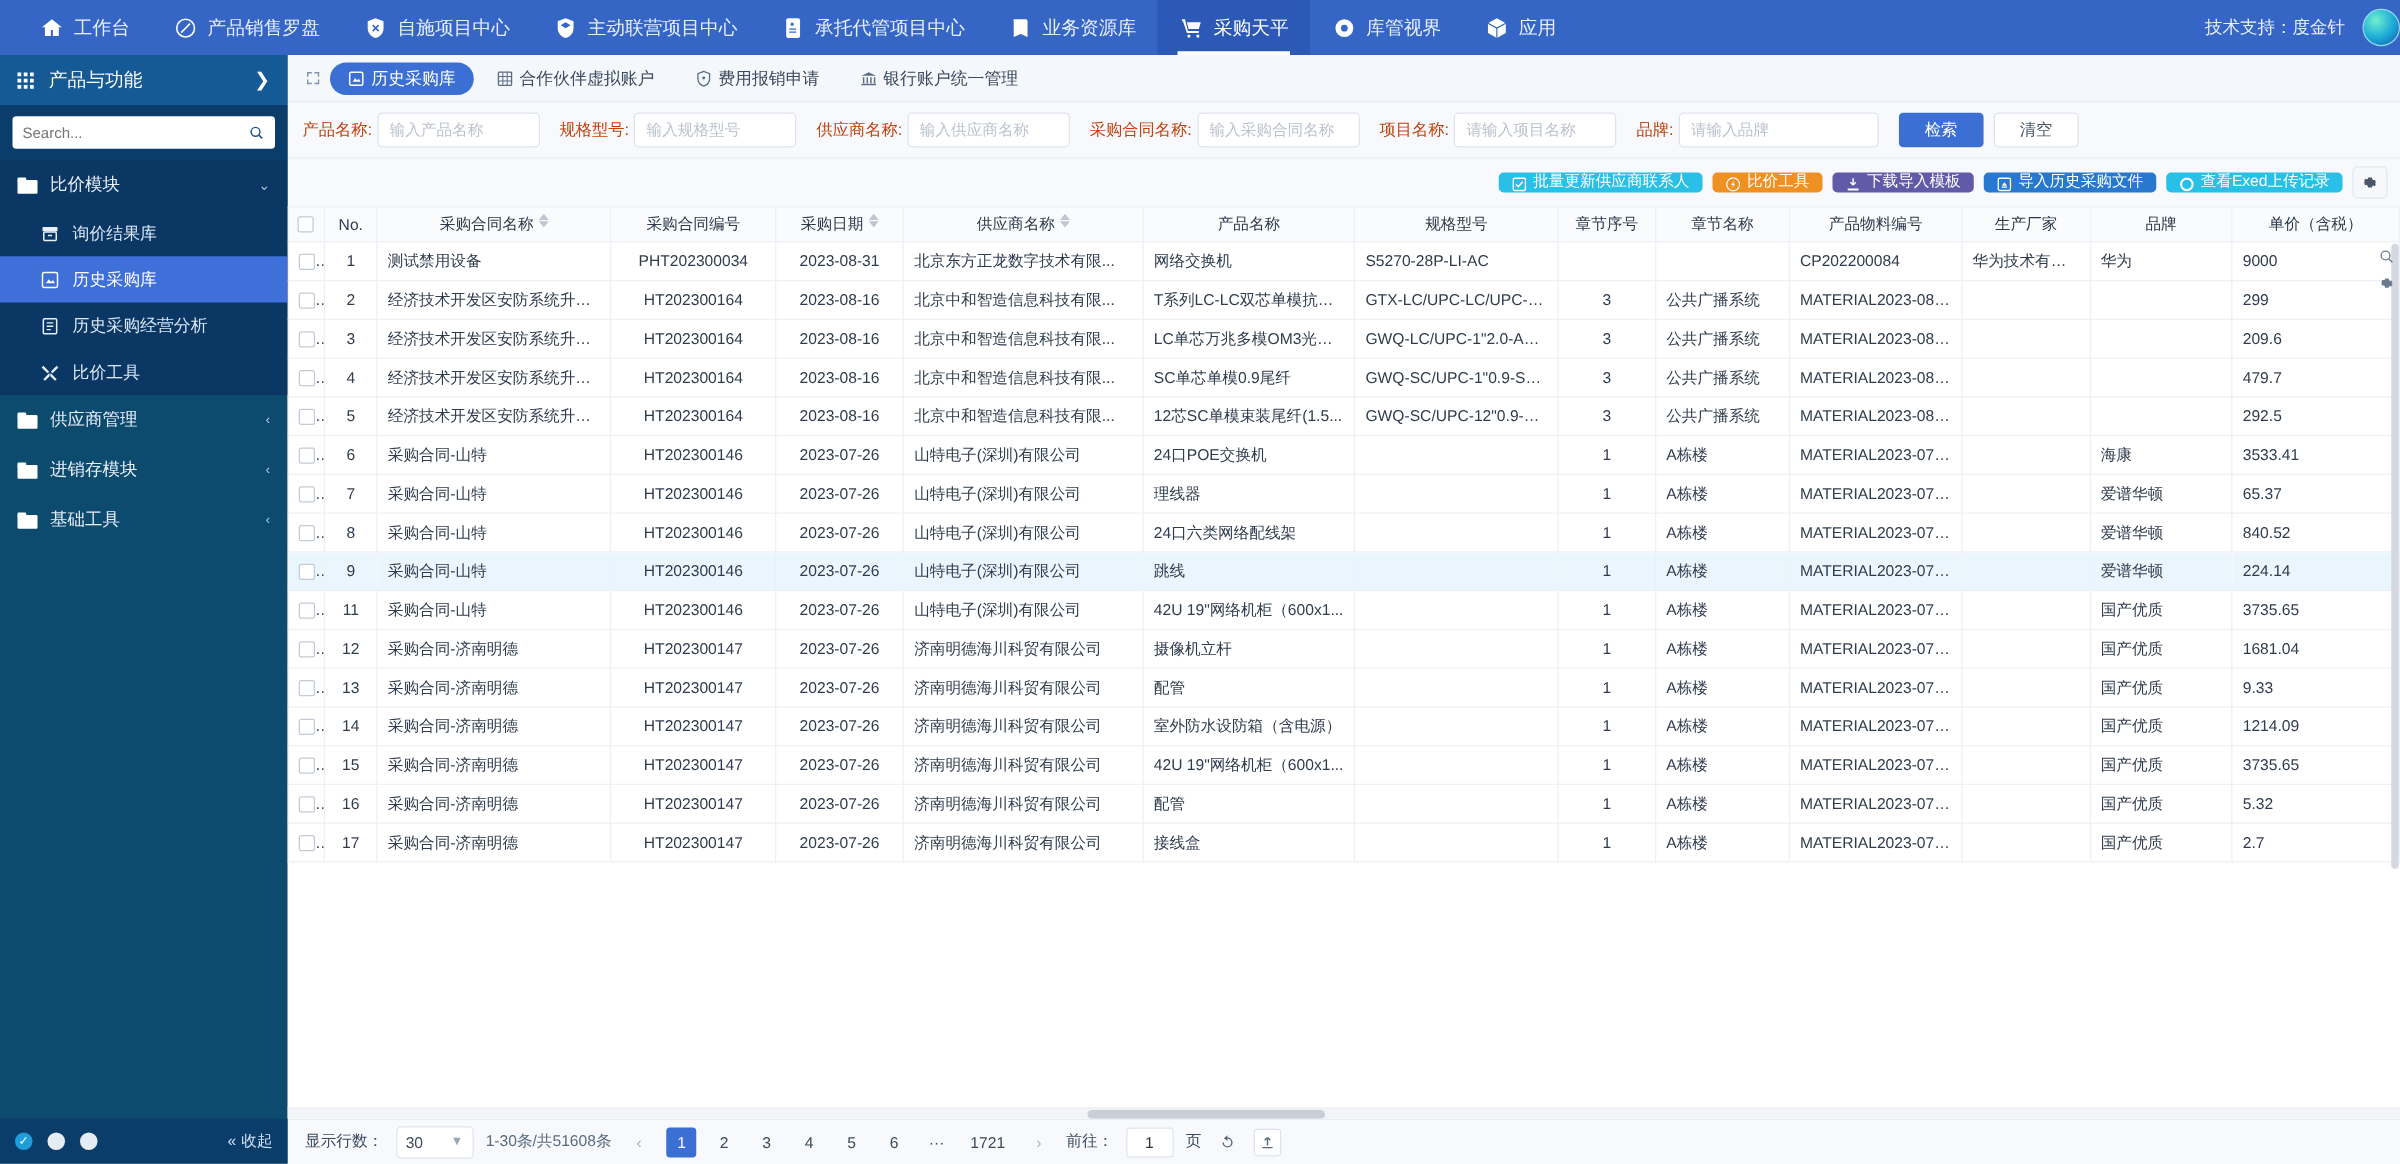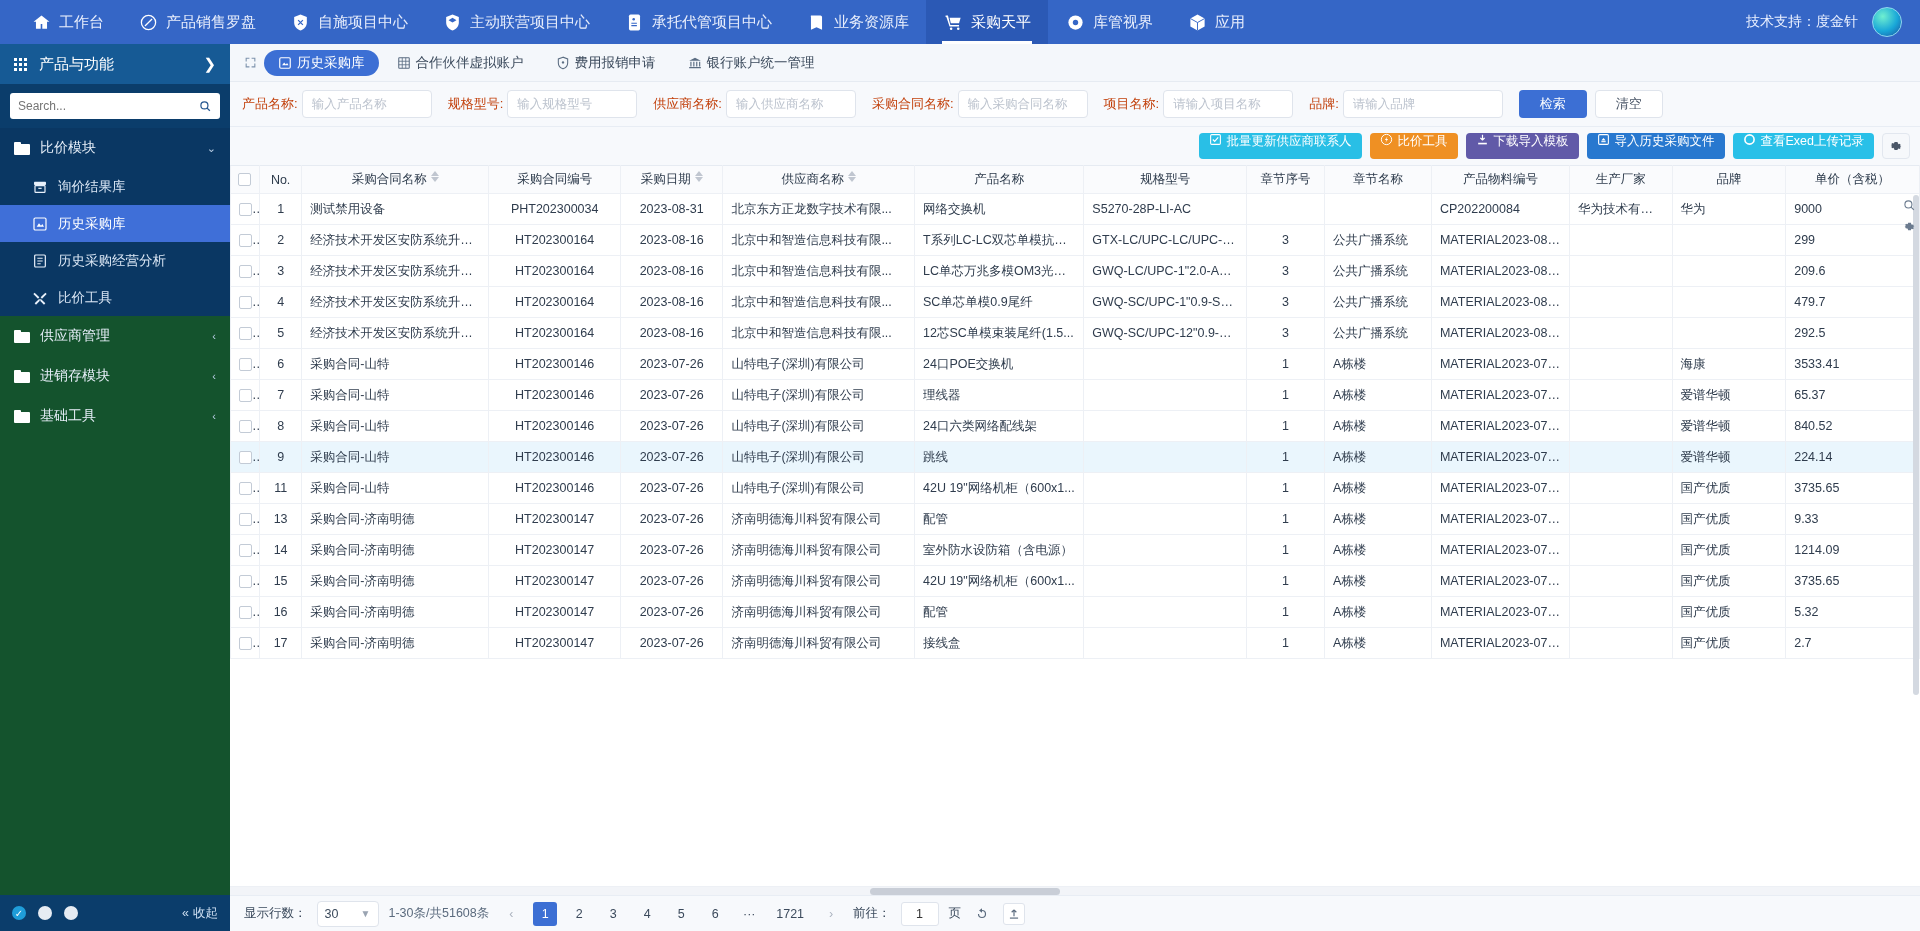--- a/index.html
+++ b/index.html
@@ -30,35 +30,35 @@
     white-space: nowrap; position: relative;
   }
   .nav-item.active { background: #2b59b5; color: #fff; }
   .nav-item.active::after {
     content: ""; position: absolute; left: 16px; right: 16px; bottom: 0;
     height: 3px; background: #fff;
   }
   .nav-ico { width: 20px; height: 20px; display: inline-flex; align-items: center; justify-content: center; }
   .nav-ico svg { width: 19px; height: 19px; fill: #fff; }
   .topright {
-    margin-left: auto; display: flex; align-items: center; gap: 14px; padding-right: 18px;
+    margin-left: auto; display: flex; align-items: center; gap: 14px; 
   }
   .support { font-size: 14px; color: #eaf0ff; white-space: nowrap; }
   .avatar {
     width: 30px; height: 30px; border-radius: 50%;
     background: radial-gradient(circle at 35% 30%, #6ff0d0, #19a7d8 55%, #1b4f9e);
     border: 1px solid #8fd8ef;
   }
 
   
   .body { display: flex; height: 887px; }
 
   
   .sidebar {
-    width: 230px; background: #14532d; color: #dfe9f5; display: flex;
+    width: 230px; background: #0c4a6e; color: #dfe9f5; display: flex;
     flex-direction: column; position: relative; flex: 0 0 230px;
   }
   .sb-head {
     height: 40px; background: #165a95; display: flex; align-items: center;
     padding: 0 14px; gap: 12px; font-size: 15px; color: #fff;
   }
   .sb-grid { display: grid; grid-template-columns: repeat(3,3px); gap: 2px; width: 13px; }
   .sb-grid i { width: 3px; height: 3px; background: #fff; display: block; }
   .sb-head .chev { margin-left: auto; font-size: 15px; font-weight: bold; }
   .sb-search { padding: 9px 10px; background: #0b3d6b; }
@@ -139,22 +139,22 @@
     font-size: 13px; padding: 0 20px; font-family: "Liberation Sans", sans-serif;
   }
   .btn-primary { background: #3c6fd4; color: #fff; }
   .btn-plain { background: #fff; color: #4a5667; border-color: #dfe4ec; }
 
   .actionbar {
     background: #f7f9fc; padding: 6px 10px; display: flex; align-items: center;
     justify-content: flex-end; gap: 8px;
   }
   .abtn {
-    height: 26px; border-radius: 4px; border: 0; color: #fff; cursor: pointer;
-    font-size: 12.5px; padding: 0 10px; display: inline-flex; align-items: flex-start;
+    height: 16px; border-radius: 4px; border: 0; color: #fff; cursor: pointer;
+    font-size: 12.5px; padding: 0 10px; display: inline-flex; align-items: flex-end;
     gap: 5px; white-space: nowrap; font-family: "Liberation Sans", sans-serif;
   }
   .abtn svg { width: 13px; height: 13px; fill: #fff; }
   .gear {
     width: 28px; height: 26px; border: 1px solid #e2e7ef; background: #f6f8fb;
     border-radius: 4px; display: flex; align-items: center; justify-content: center; cursor: pointer;
   }
   .gear svg { width: 14px; height: 14px; fill: #4a5667; }
 
   
@@ -791,20 +791,36 @@
                   <td></td>
                   <td class="c-center">1</td>
                   <td>A栋楼</td>
                   <td>MATERIAL2023-07-...</td>
                   <td></td>
                   <td>国产优质</td>
                   <td>3735.65</td>
                 </tr>
                 <tr>
                   <td class="c-center"><span class="cb"></span></td>
+                  <td class="c-center" style="text-align: center;">12</td>
+                  <td>采购合同-济南明德</td>
+                  <td class="c-center" style="text-align: center;">HT202300147</td>
+                  <td class="c-center" style="text-align: center;">2023-07-26</td>
+                  <td>济南明德海川科贸有限公司</td>
+                  <td>摄像机立杆</td>
+                  <td></td>
+                  <td class="c-center">1</td>
+                  <td>A栋楼</td>
+                  <td>MATERIAL2023-07-...</td>
+                  <td></td>
+                  <td>国产优质</td>
+                  <td>1681.04</td>
+                </tr>
+                <tr>
+                  <td class="c-center"><span class="cb"></span></td>
                   <td class="c-center" style="text-align: center;">13</td>
                   <td>采购合同-济南明德</td>
                   <td class="c-center" style="text-align: center;">HT202300147</td>
                   <td class="c-center" style="text-align: center;">2023-07-26</td>
                   <td>济南明德海川科贸有限公司</td>
                   <td>配管</td>
                   <td></td>
                   <td class="c-center">1</td>
                   <td>A栋楼</td>
                   <td>MATERIAL2023-07-...</td>

